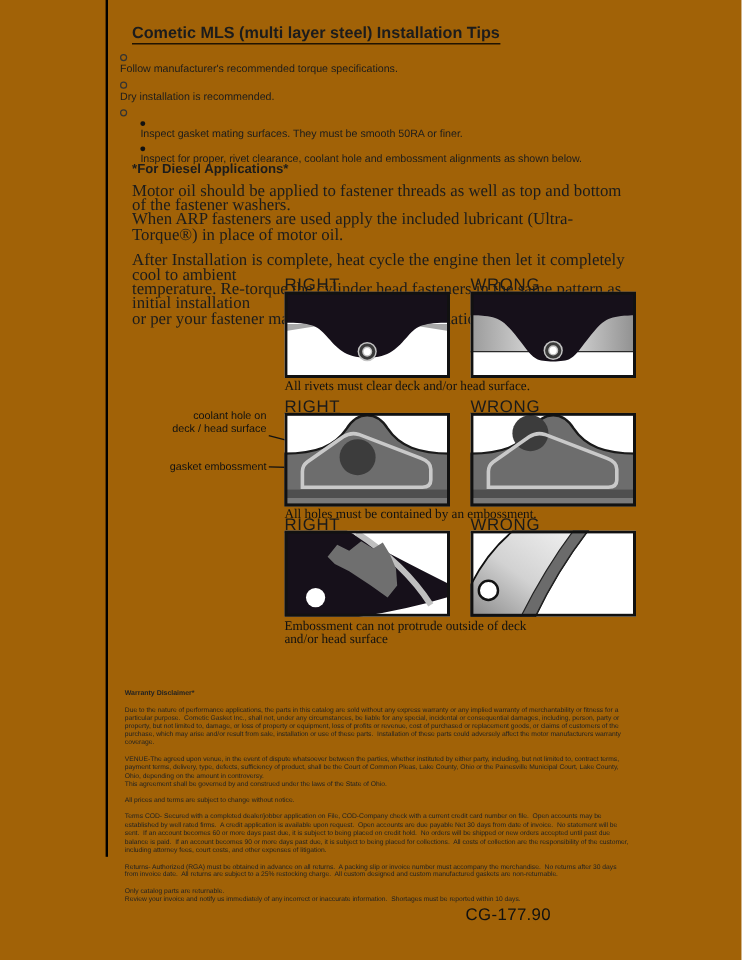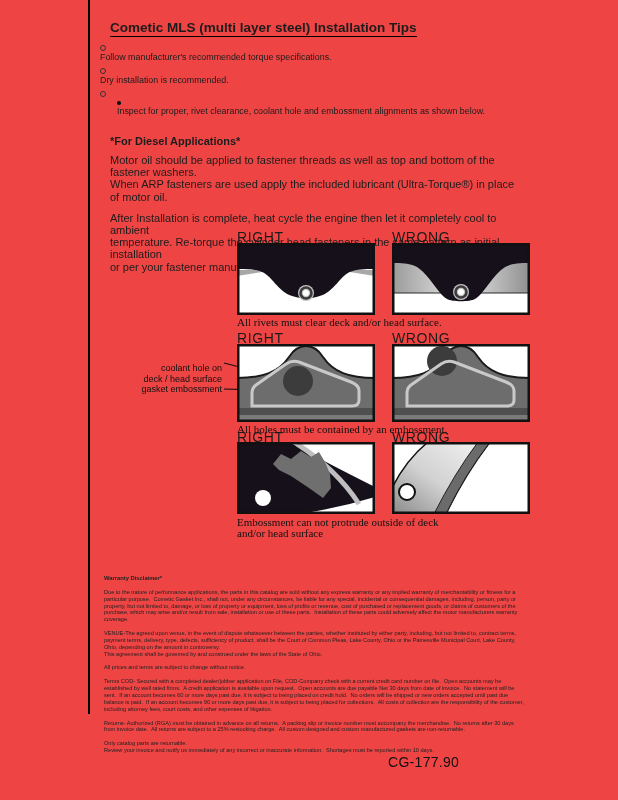--- a/index.html
+++ b/index.html
@@ -1,31 +1,31 @@
 <!DOCTYPE html>
 <html><head>
 <meta charset="utf-8">
 <style>
   html,body{margin:0;padding:0;background:#ffffff;}
-  .page{position:relative;width:618px;height:800px;background:#ef4444;overflow:hidden;
+  .page{position:relative;width:618px;height:800px;background:#a16207;overflow:hidden;
         font-family:"Liberation Sans",sans-serif;color:#1c1c1c;}
   .vrule{position:absolute;left:88px;top:0;width:1.5px;height:714px;background:#000;}
 
   .title{position:absolute;left:110px;top:20px;font-size:13.5px;font-weight:bold;
          border-bottom:1.6px solid #000;padding-bottom:1px;white-space:nowrap;}
 
   .bullets{position:absolute;left:100px;top:41px;font-size:8.9px;line-height:12.8px;width:430px;}
   .b-row{display:flex;align-items:flex-start;flex-direction:column;}
   .b-dot{width:4px;height:4px;border:1px solid #333;border-radius:50%;margin:4px 4px 0 0;flex:none;}
   .sb-row{margin-left:17px;}
   .sb-dot{width:3.6px;height:3.6px;background:#111;border-radius:50%;margin:4.6px 4px 0 0;flex:none;}
 
   .diesel{position:absolute;left:110px;top:135px;width:414px;}
   .diesel .dh{font-size:11px;font-weight:bold;margin:0 0 7px 0;}
-  .diesel p{font-size:11px;line-height:12.2px;margin:0 0 9px 0;white-space:pre-wrap;}
+  .diesel p{font-size:14px;line-height:12.2px;margin:0 0 9px 0;white-space:pre-wrap;font-family:Liberation Serif, serif;}
 
   .dg-label{position:absolute;width:138px;text-align:left;font-size:14px;
             letter-spacing:.6px;color:#1a1a1a;text-decoration:underline;}
   .panel{position:absolute;width:138px;}
   .panel svg{display:block;}
   .caption{position:absolute;font-size:11px;color:#111;line-height:11px;white-space:pre-wrap;font-family:Liberation Serif, serif;}
   .cap-center{width:293px;text-align:left;}
 
   .side-label{position:absolute;left:100px;width:122px;text-align:right;
               font-size:9px;line-height:10.5px;color:#111;}
@@ -50,20 +50,24 @@
     <div class="b-row">
       <span class="b-dot"></span>
       <span>Follow manufacturer's recommended torque specifications.</span>
     </div>
     <div class="b-row">
       <span class="b-dot"></span>
       <span>Dry installation is recommended.</span>
     </div>
     <div class="b-row">
       <span class="b-dot"></span>
+    </div>
+    <div class="b-row sb-row">
+      <span class="sb-dot"></span>
+      <span>Inspect gasket mating surfaces.  They must be smooth 50RA or finer.</span>
     </div>
     <div class="b-row sb-row">
       <span class="sb-dot"></span>
       <span>Inspect for proper, rivet clearance, coolant hole and embossment alignments as shown below.</span>
     </div>
   </div>
 
   <div class="diesel">
     <div class="dh">*For Diesel Applications*</div>
     <p>Motor oil should be applied to fastener threads as well as top and bottom of the fastener washers.
@@ -105,21 +109,21 @@
       <circle cx="69" cy="49" r="5.5" fill="none" stroke="#3a3a3a" stroke-width="2.6"></circle>
       <circle cx="69" cy="49" r="3" fill="#ffffff"></circle>
       <rect x="1.25" y="1.25" width="135.5" height="69.5" fill="none" stroke="#111" stroke-width="2.5"></rect>
     </svg>
   </div>
   <div class="caption" style="left:237px;top:317px">All rivets must clear deck and/or head surface.</div>
 
   <div class="dg-label" style="left:237px;top:330px">RIGHT</div>
   <div class="dg-label" style="left:392px;top:330px">WRONG</div>
 
-  <div class="side-label" style="top:363px;white-space:pre-wrap">coolant hole on
+  <div class="side-label" style="top:341px;white-space:pre-wrap">coolant hole on
 deck / head surface</div>
   <div class="side-label" style="top:384px">gasket embossment</div>
 
   <svg class="leader-overlay" width="330" height="100" viewBox="0 0 330 100">
     <line x1="124" y1="33" x2="186" y2="49" stroke="#111" stroke-width="1.1"></line>
     <line x1="124" y1="59" x2="160" y2="60" stroke="#111" stroke-width="1.1"></line>
   </svg>
 
   <div class="panel" style="left:237px;top:344px">
     <svg width="138" height="78" viewBox="0 0 138 78">

